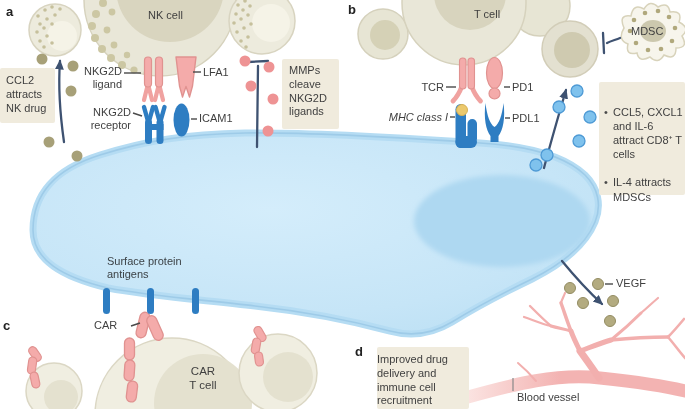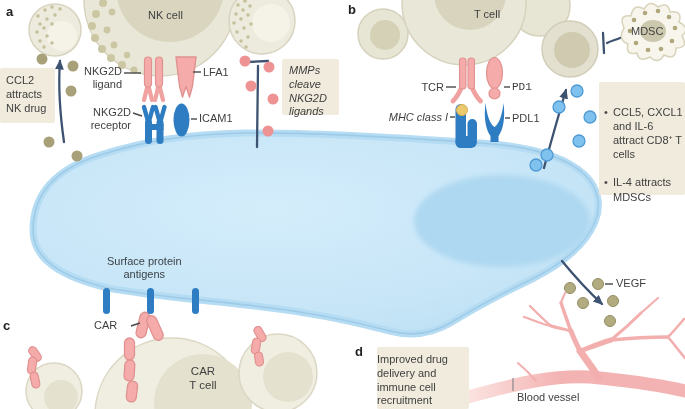--- a/index.html
+++ b/index.html
@@ -1,19 +1,19 @@
 <!DOCTYPE html>
 <html><head>
 <meta charset="utf-8">
 <style>
   html,body{margin:0;padding:0;background:#fff;}
   .stage{position:relative;width:685px;height:409px;background:#ffffff;overflow:hidden;
          font-family:"Liberation Sans",sans-serif;}
   .stage svg{position:absolute;left:0;top:0;}
-  .lbl{position:absolute;font-size:11px;line-height:1.2;color:#3f3f3f;white-space:pre-line;text-align:center;}
+  .lbl{position:absolute;font-size:11px;line-height:1.2;color:#3f3f3f;white-space:pre-line;}
   .panel{position:absolute;font-size:13px;font-weight:bold;color:#222;}
   .box{position:absolute;background:#f0ebdd;border-radius:2px;color:#3f3f3f;
        font-size:11px;line-height:1.25;white-space:pre-line;box-sizing:border-box;}
   .bold{font-weight:bold;color:#3a3a3a;}
   .ra{text-align:right;}
   .ctr{text-align:center;}
   .bi{display:flex;white-space:normal;}
   .bu{width:9px;flex:none;color:#4a4a4a;}
 </style>
 </head>
@@ -321,34 +321,34 @@
 T cell</div>
 
 <div class="lbl ra" style="left:77px;top:65px;width:45px;">NKG2D
 ligand</div>
 <div class="lbl" style="left:203px;top:66px;">LFA1</div>
 <div class="lbl ra" style="left:74px;top:106px;width:57px;">NKG2D
 receptor</div>
 <div class="lbl" style="left:199px;top:112px;">ICAM1</div>
 
 <div class="lbl ra" style="left:416px;top:81px;width:28px;">TCR</div>
-<div class="lbl" style="left:512px;top:81px;font-family:Liberation Mono, monospace;">PD1</div>
+<div class="lbl" style="left:512px;top:81px;">PD1</div>
 <div class="lbl ra" style="left:366px;top:111px;width:82px;font-style:italic;">MHC class I</div>
 <div class="lbl" style="left:512px;top:112px;">PDL1</div>
 
 <div class="lbl" style="left:107px;top:255px;color:#3c4246;">Surface protein
 antigens</div>
 <div class="lbl" style="left:94px;top:319px;">CAR</div>
 <div class="lbl" style="left:616px;top:277px;">VEGF</div>
 <div class="lbl" style="left:517px;top:391px;">Blood vessel</div>
 
 <div class="box" style="left:0;top:68px;width:55px;height:55px;padding:6px 4px 6px 6px;">CCL2
 attracts
 NK drug</div>
-<div class="box" style="left:282px;top:59px;width:57px;height:56px;padding:5px 4px 5px 7px;font-style:italic;">MMPs
+<div class="box" style="left:282px;top:59px;width:57px;height:70px;padding:5px 4px 5px 7px;">MMPs
 cleave
 NKG2D
 ligands</div>
 <div class="box" style="left:377px;top:347px;width:92px;height:62px;padding:6px 4px 6px 0;">Improved drug
 delivery and
 immune cell
 recruitment</div>
 
 <div class="box" style="left:599px;top:82px;width:86px;height:113px;padding:9px 2px 6px 5px;line-height:1.28;">
   <div class="bi">

